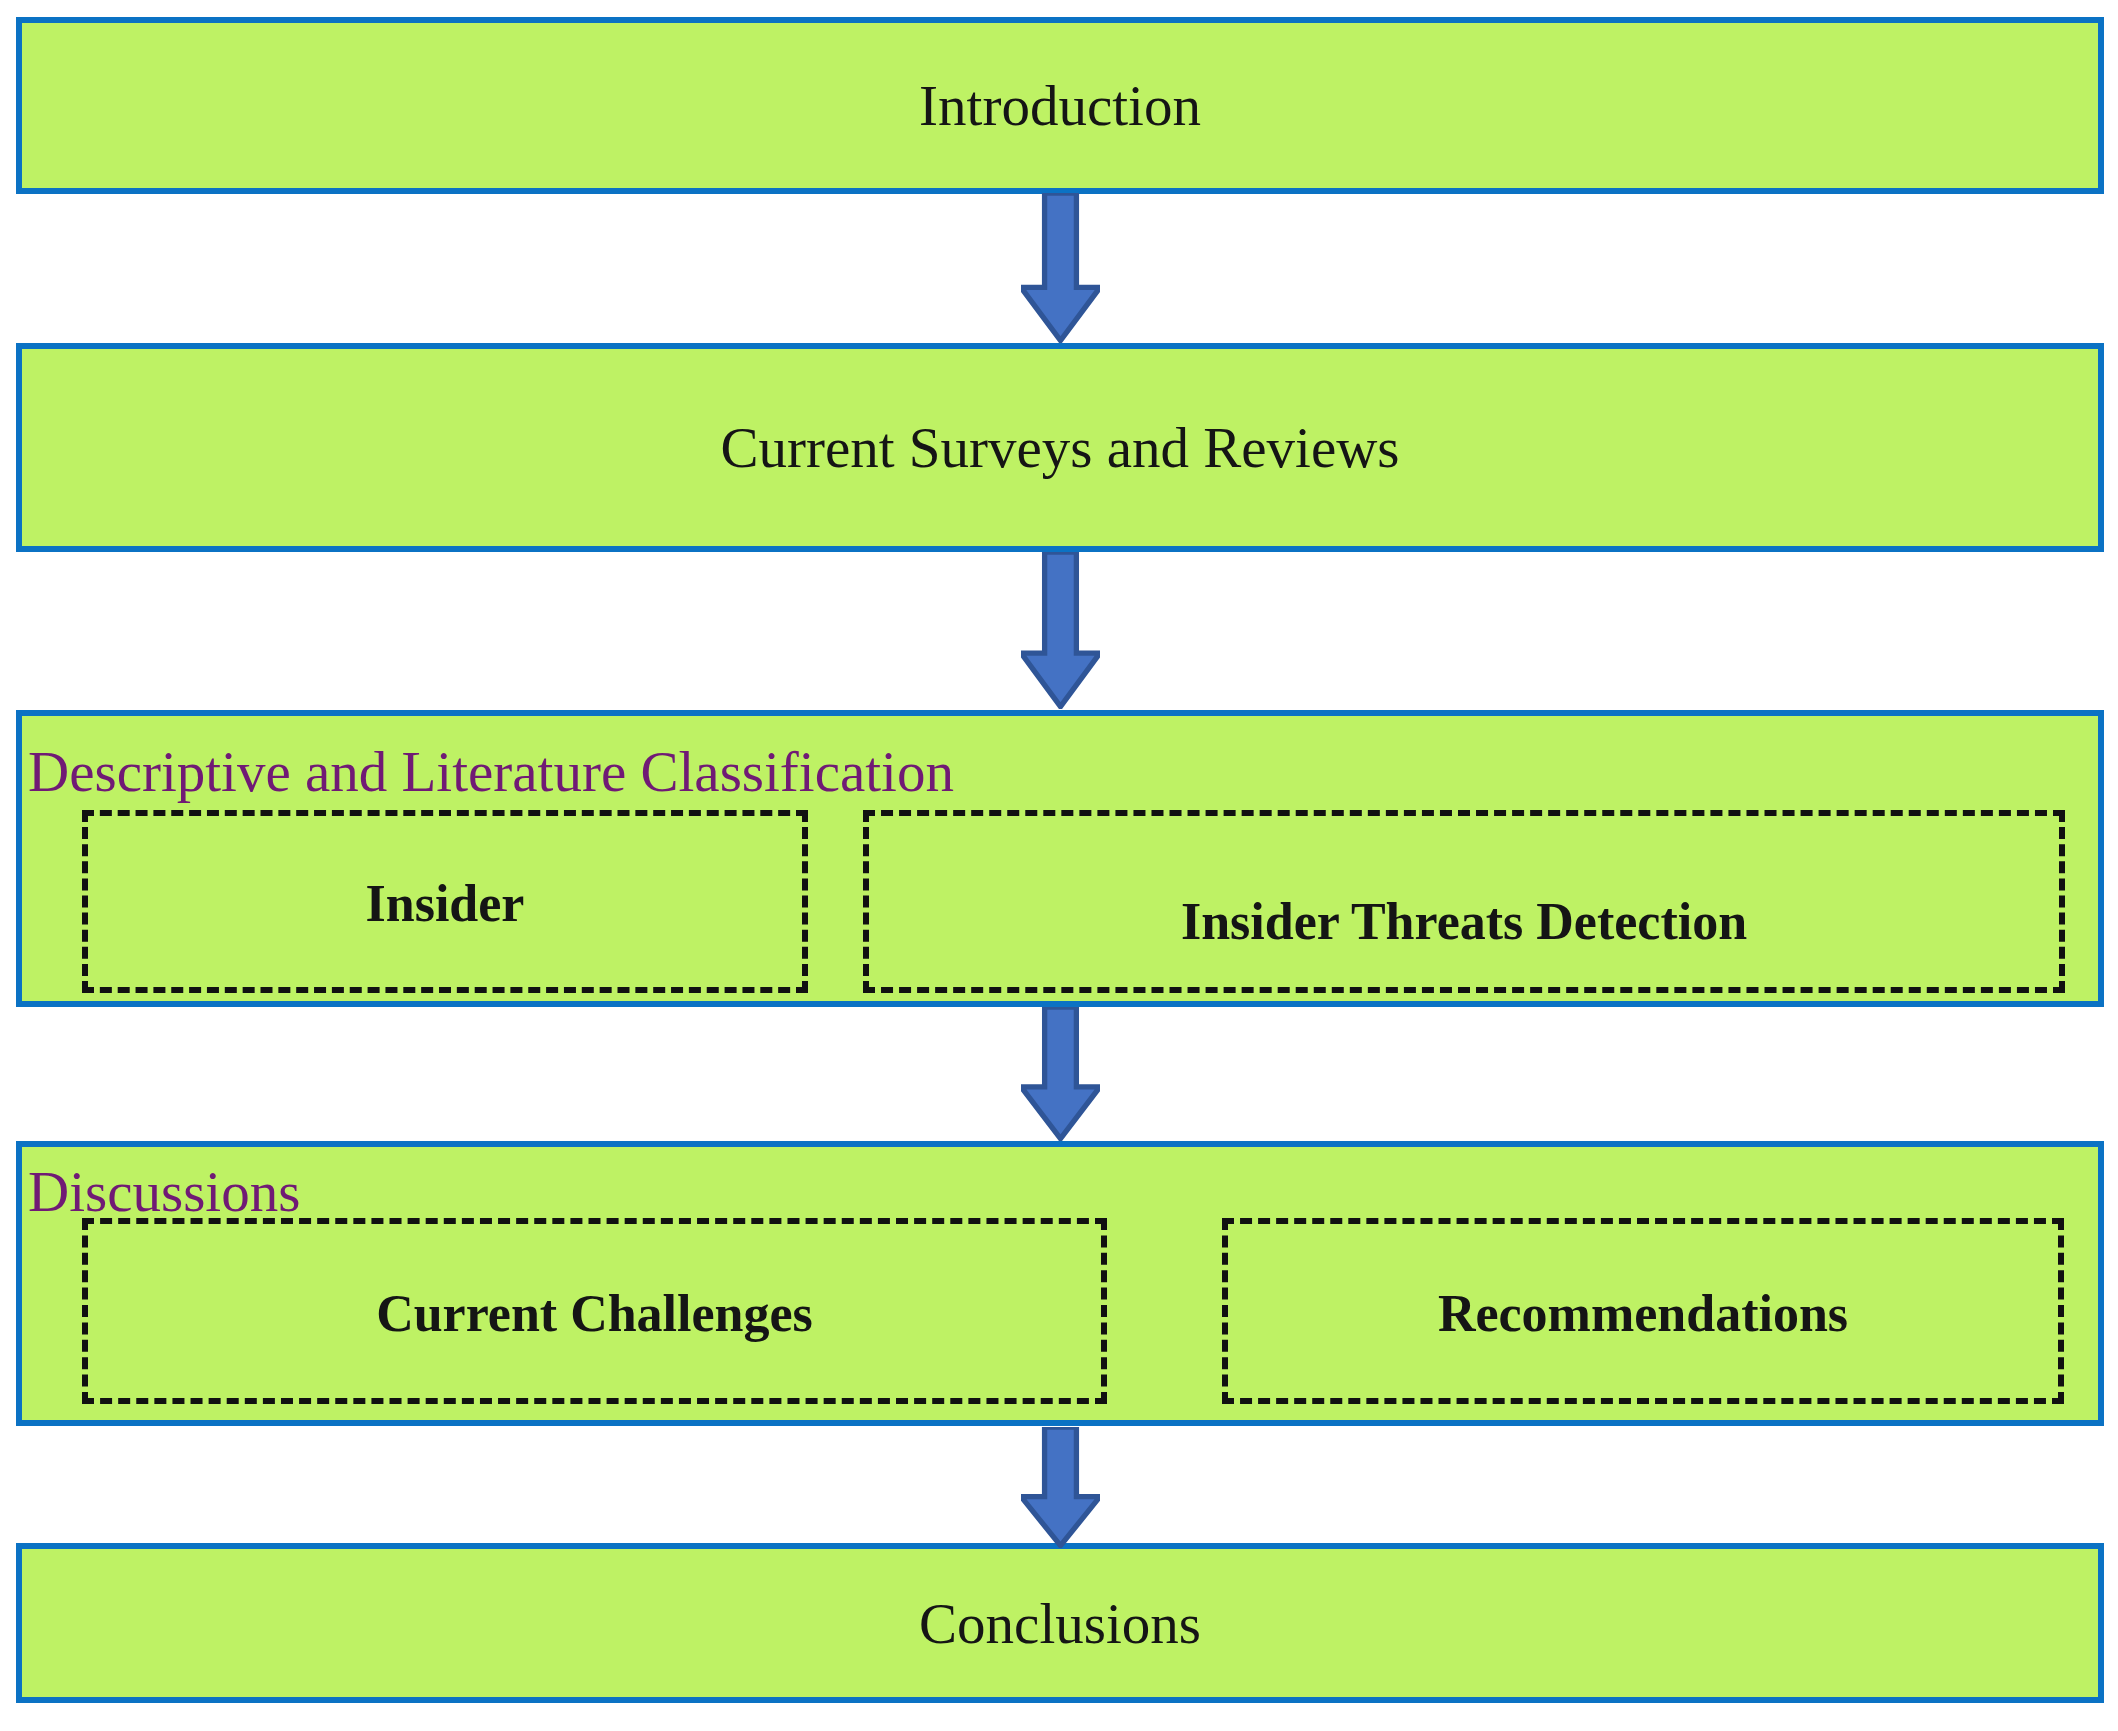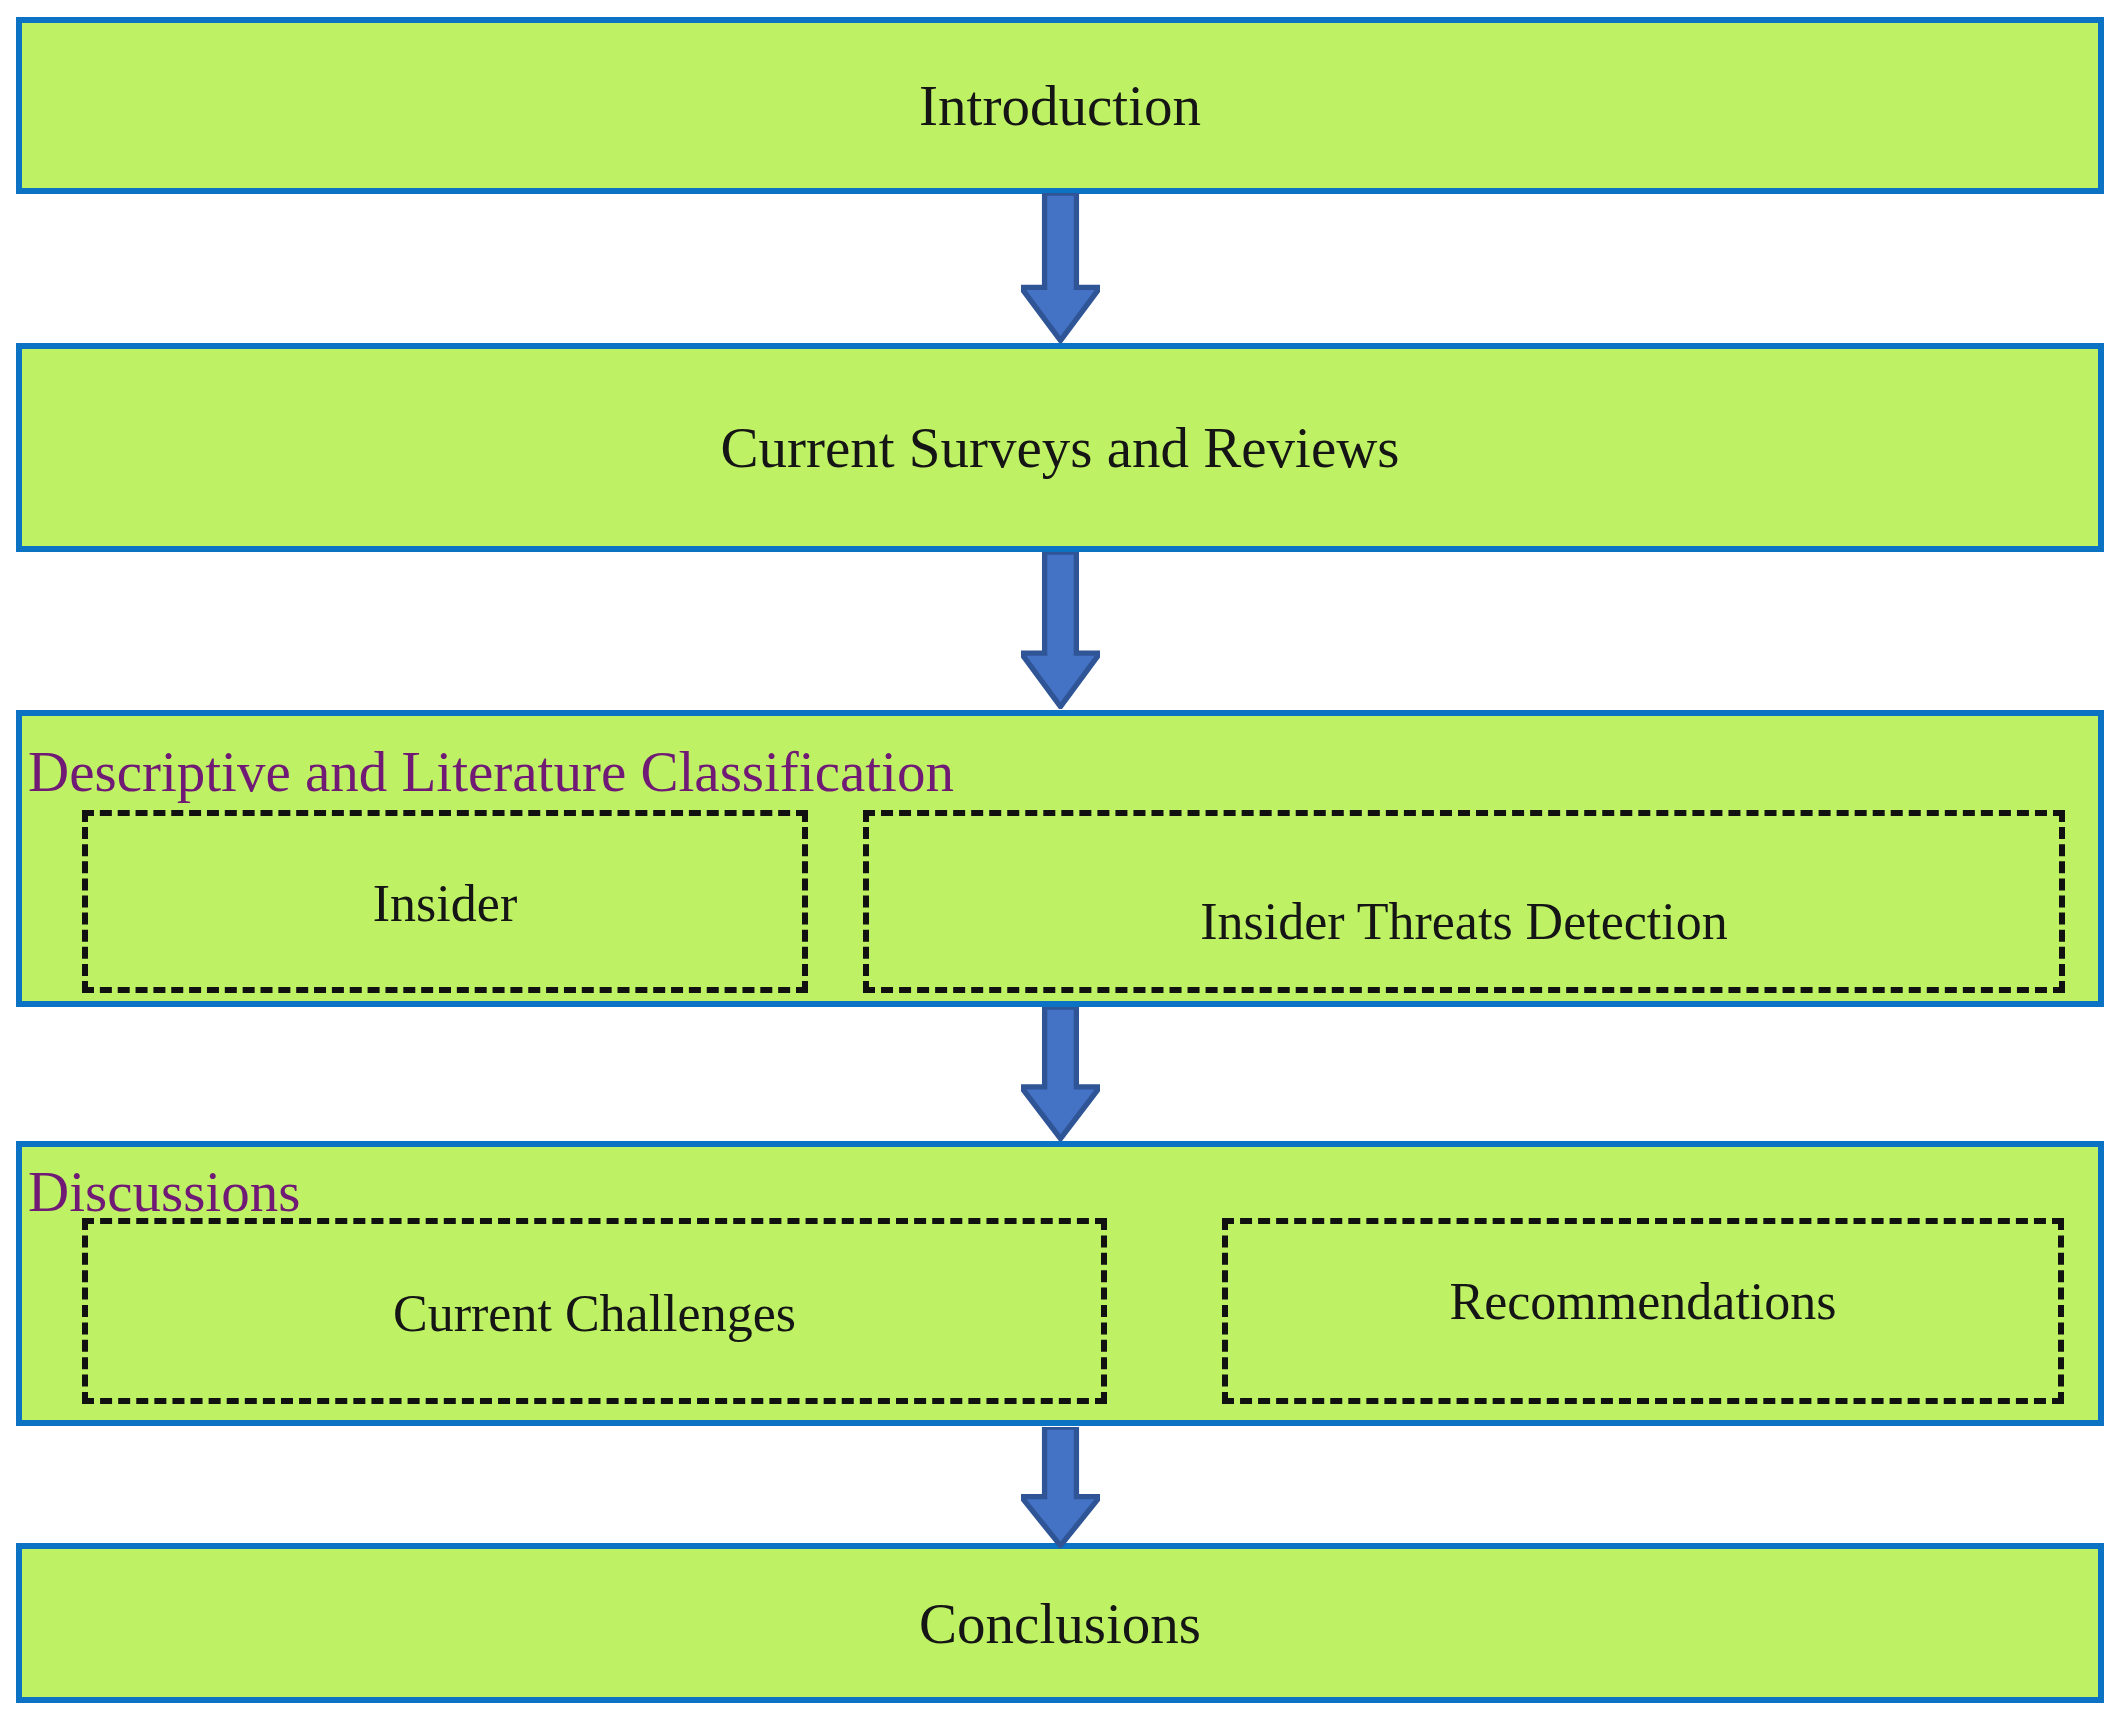--- a/index.html
+++ b/index.html
@@ -56,20 +56,21 @@
   }
   .sub-label {
     position: absolute;
     left: 0;
     right: 0;
     text-align: center;
     color: #151515;
     font-size: 52px;
     line-height: 1;
     white-space: nowrap;
+    font-weight: bold;
   }
 
   
   .arrow {
     position: absolute;
     z-index: 4;
   }
   .arrow svg { display: block; }
 </style>
 </head>
@@ -119,21 +120,21 @@
   <div class="stage-box" style="left:16px; top:1141px; width:2088px; height:285px;">
   </div>
 
   <div class="stage-heading" style="left:28px; top:1163px;">Discussions</div>
 
   <div class="sub-box" style="left:82px; top:1218px; width:1025px; height:186px;">
     <div class="sub-label" style="top:64px;">Current Challenges</div>
   </div>
 
   <div class="sub-box" style="left:1222px; top:1218px; width:842px; height:186px;">
-    <div class="sub-label" style="top:52px;">Recommendations</div>
+    <div class="sub-label" style="top:64px;">Recommendations</div>
   </div>
 
   <div class="arrow" style="left:1021px; top:1427px; width:79px; height:121px;">
     <svg width="79" height="121" viewBox="0 0 134 205">
       <polygon points="40,0 94,0 94,118 134,118 67,201 0,118 40,118" fill="#4472c4" stroke="#2f5597" stroke-width="9" stroke-linejoin="miter"></polygon>
     </svg>
   </div>
 
   <div class="stage-box" style="left:16px; top:1543px; width:2088px; height:160px;padding-left:41px;">
     <div class="stage-label" style="top:46px;">Conclusions</div>

